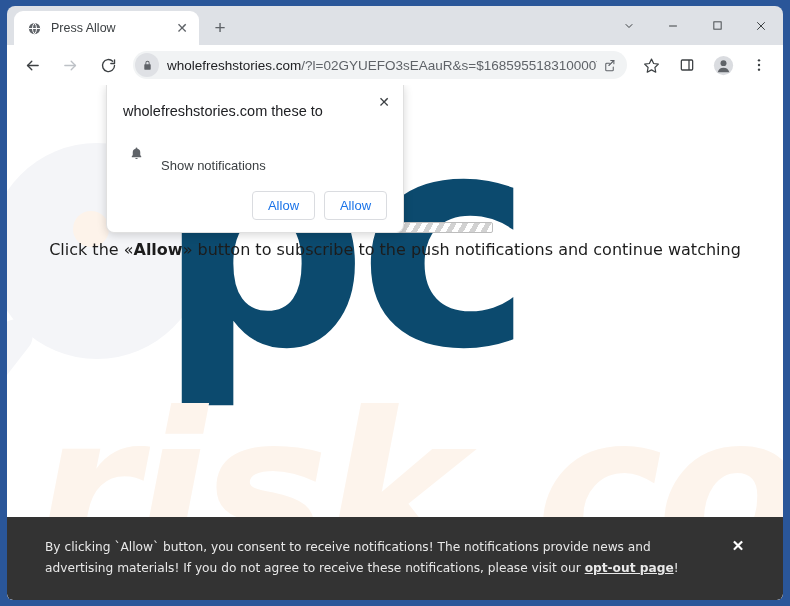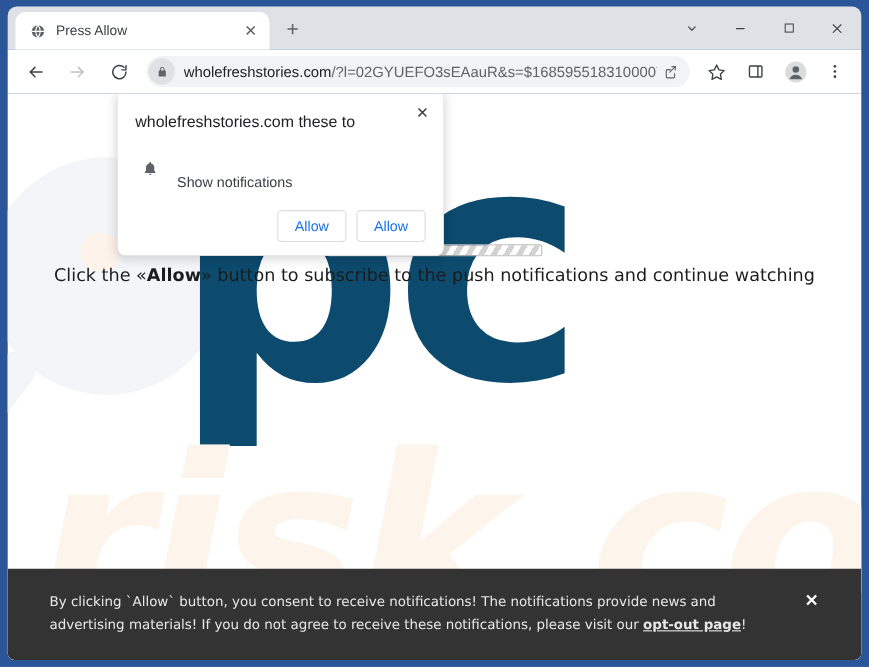--- a/index.html
+++ b/index.html
@@ -25,21 +25,21 @@
     position: absolute;
     left: 7px; right: 7px; top: 6px;
     height: 39px;
     background: #dee1e6;
     border-radius: 8px 8px 0 0;
     display: flex;
     align-items: flex-end;
   }
   .tab {
     margin-left: 7px;
-    width: 231px;
+    width: 185px;
     height: 34px;
     background: #ffffff;
     border-radius: 9px 9px 0 0;
     display: flex;
     align-items: center;
     padding: 0 8px 0 12px;
     position: relative;
   }
   .tab-favicon {
     width: 16px; height: 16px;

